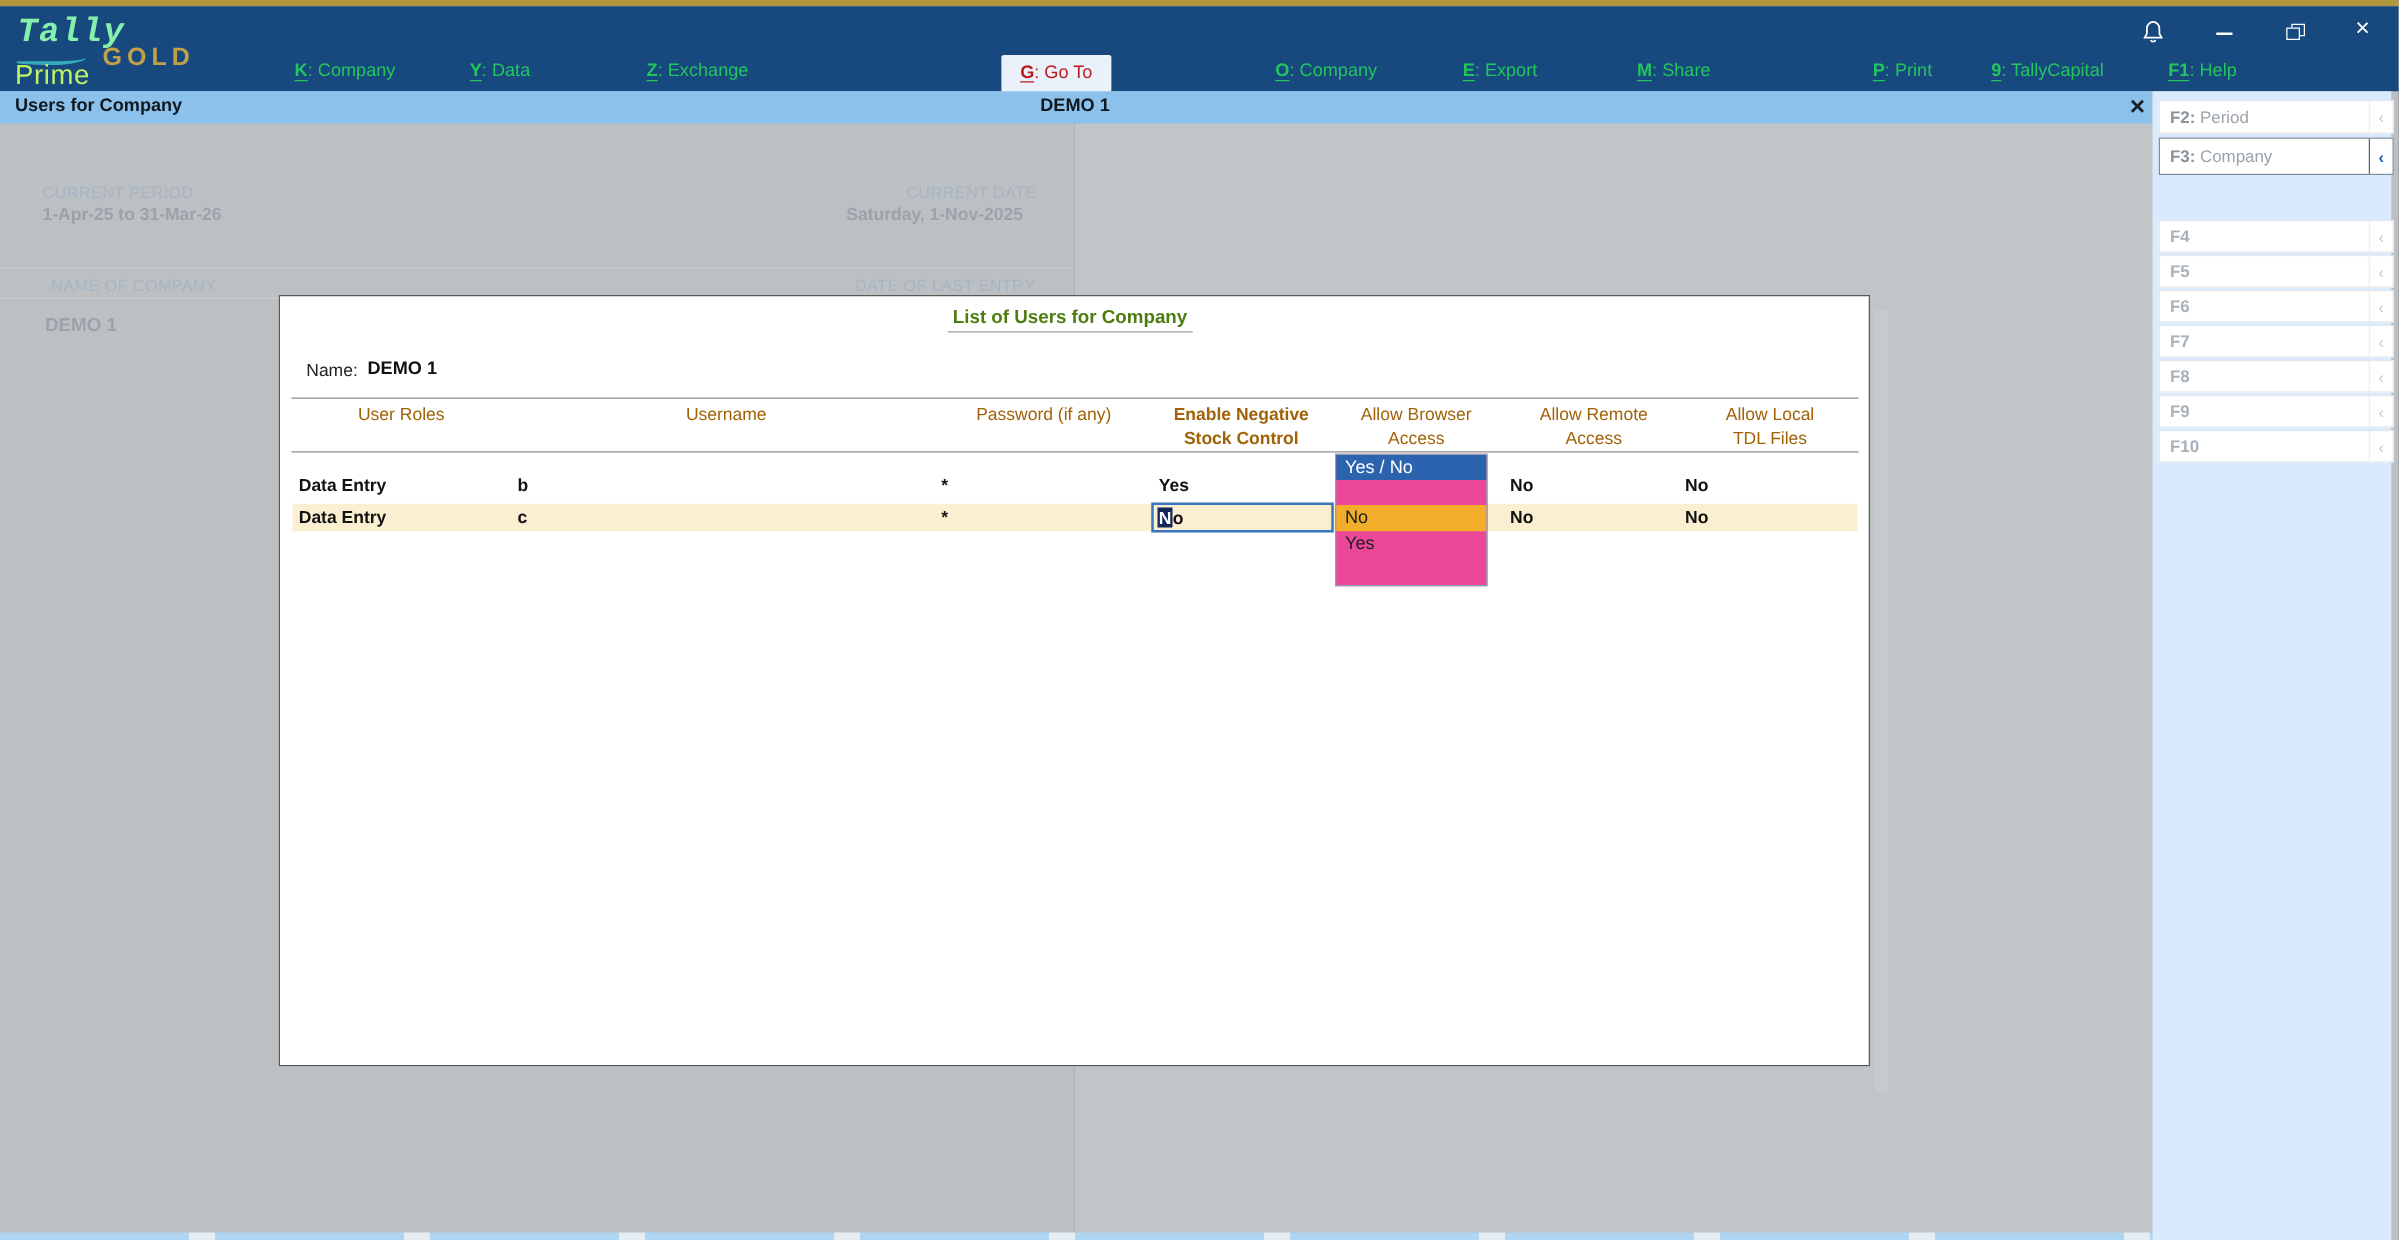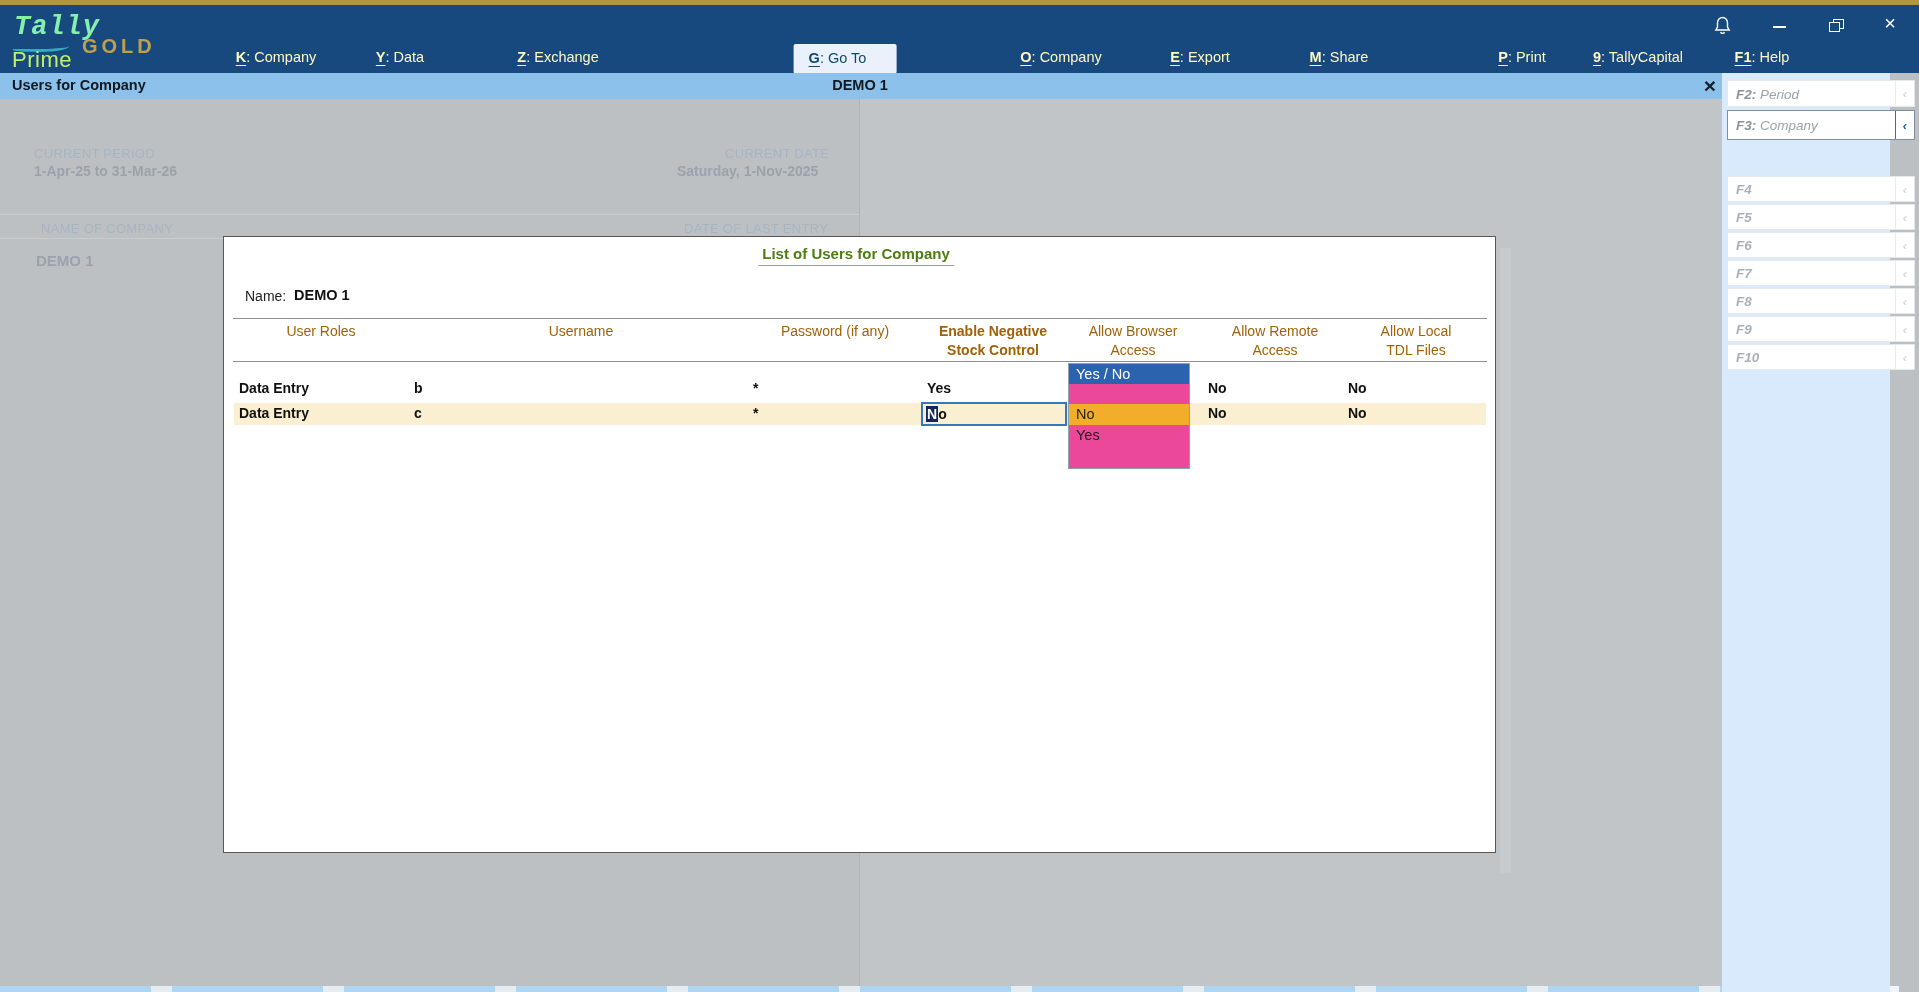--- a/index.html
+++ b/index.html
@@ -11,24 +11,24 @@
   }
   
   #gold-strip { position:absolute; left:0; top:0; width:1919px; height:5px; background:#B2973D; }
   
   #menubar { position:absolute; left:0; top:5px; width:1919px; height:68px; background:#17497F; }
   #logo { position:absolute; left:10px; top:4px; width:160px; height:64px; }
   .logo-script { position:absolute; left:4px; top:3px; font-family:Liberation Mono, monospace; font-style:italic; font-weight:bold; font-size:27px; color:#86efac; letter-spacing:1px; }
   .logo-swoosh { position:absolute; left:3px; top:37px; width:56px; height:6px; border-bottom:3px solid #36A9BE; border-radius:0 0 90% 90%/0 0 180% 60%; }
   .logo-product { position:absolute; left:2px; top:38px; font-size:22px; color:#bef264; letter-spacing:.5px; }
   .logo-edition { position:absolute; left:72px; top:26px; font-size:20px; font-weight:bold; color:#C1A04A; letter-spacing:4px; }
-  .mi { position:absolute; top:44px; transform:translateX(-50%); color:#fef9c3; font-size:14.5px; white-space:nowrap; cursor:default; }
+  .mi { position:absolute; top:44px; transform:translateX(-50%); color:#22c55e; font-size:14.5px; white-space:nowrap; cursor:default; }
   .mk { font-weight:bold; text-decoration:underline; text-underline-offset:3px; }
   .msep, .mlabel { white-space:pre; }
-  .mi.active { top:39px; background:#EAF1FB; color:#0c4a6e; padding:6px 30px 8px 15px; border-radius:2px; }
+  .mi.active { top:39px; background:#EAF1FB; color:#b91c1c; padding:6px 15px 8px 15px; border-radius:2px; }
   .winctl { position:absolute; top:9px; color:#fff; width:22px; height:22px; display:flex; align-items:center; justify-content:center; cursor:default; }
   .min-glyph { display:inline-block; width:13px; border-top:2px solid #fff; }
   .restore-glyph { position:relative; width:13px; height:12px; display:inline-block; }
   .restore-glyph::before { content:""; position:absolute; left:4px; top:0; width:9px; height:8px; border:1.5px solid #fff; }
   .restore-glyph::after  { content:""; position:absolute; left:0; top:3px; width:9px; height:8px; border:1.5px solid #fff; background:#17497F; }
   .close-glyph { font-size:20px; line-height:20px; }
   
   #band { position:absolute; left:0; top:73px; width:1722px; height:26px; background:#8CC1EB; }
   #band-title { position:absolute; left:12px; top:4px; font-size:14.5px; font-weight:bold; color:#101820; }
   #band-company { position:absolute; left:860px; top:4px; transform:translateX(-50%); font-size:14.5px; font-weight:bold; color:#101820; }
@@ -39,21 +39,21 @@
   #bg-vline { position:absolute; left:859px; top:0; width:1px; height:887px; background:#AEB3B7; }
   .bg-label { position:absolute; font-size:13px; color:#A6B5C3; letter-spacing:.3px; }
   .bg-value { position:absolute; font-size:14px; font-weight:bold; color:#9AA3AC; }
   .bg-hline { position:absolute; left:0; width:859px; height:1px; background:#C8CCCF; }
   #bg-scrollstrip { position:absolute; left:1500px; top:149px; width:11px; height:625px; background:#C6CACD; }
   
   #bottombar { position:absolute; left:0; top:986px; width:1722px; height:6px;
     background:repeating-linear-gradient(to right,#AED6F2 0 151px,#E6EDF2 151px 172px); }
   #bottombar-side { position:absolute; left:1727px; top:986px; width:172px; height:6px; background:#EFF5FA; }
   
-  #sidebar { position:absolute; left:1722px; top:73px; width:168px; height:919px; background:#D8EAFB;font-style:italic; }
+  #sidebar { position:absolute; left:1722px; top:73px; width:191px; height:919px; background:#D8EAFB; }
   .fb { position:absolute; left:5px; width:188px; height:26px; background:#fff; border:1px solid #E4E9ED; }
   .fb-label { position:absolute; left:8px; top:50%; transform:translateY(-50%); font-size:13.5px; white-space:pre; }
   .fb-key { font-weight:bold; color:#8A929A; white-space:pre; }
   .fb-rest { color:#9AA2AA; white-space:pre; }
   .fb-chev { position:absolute; right:0; top:0; bottom:0; width:19px; border-left:1px solid #E9EDF0;
     display:flex; align-items:center; justify-content:center; font-size:13px; color:#C6CBD0; }
   .fb.active { border:1px solid #7E90A0; }
   .fb.active .fb-chev { border-left:1px solid #56677A; color:#1D5FAE; font-weight:bold; }
   .fb.plain .fb-key { color:#A9B1B9; }
   

